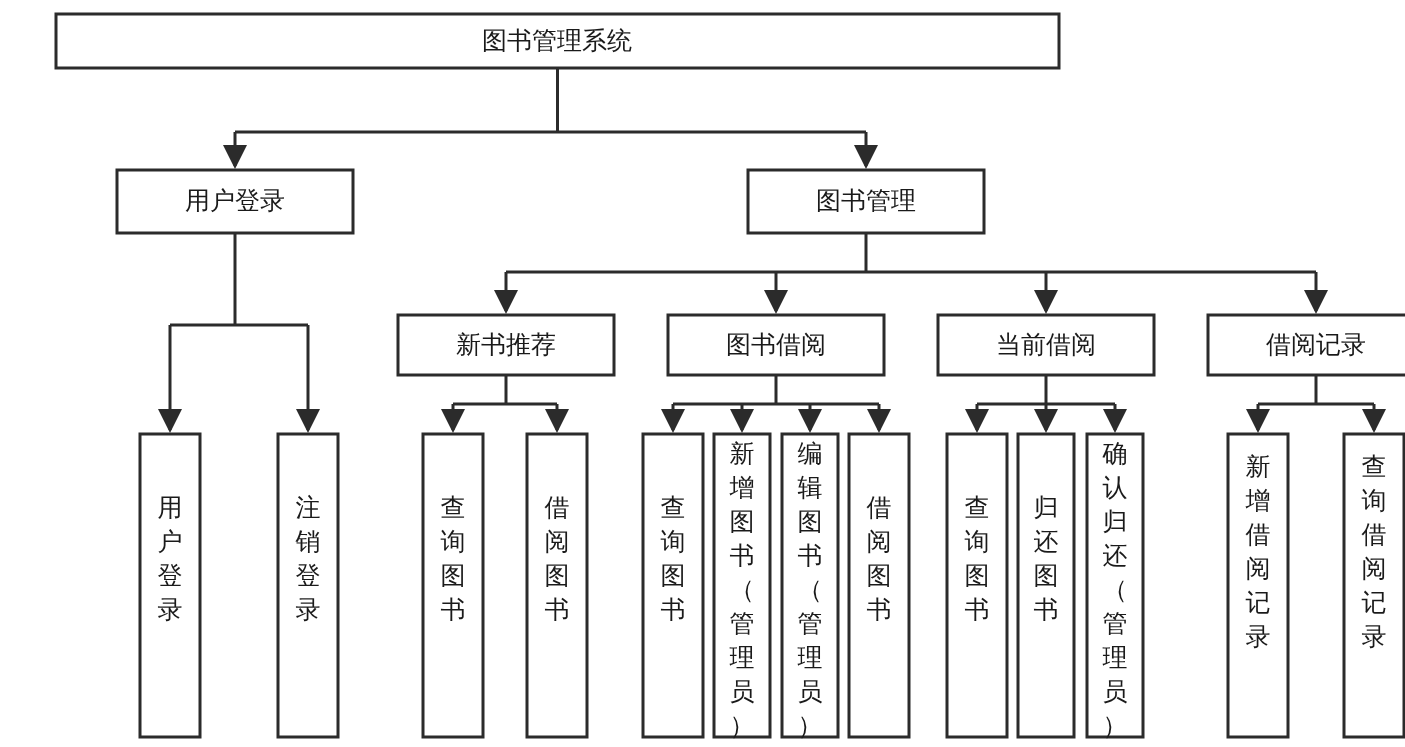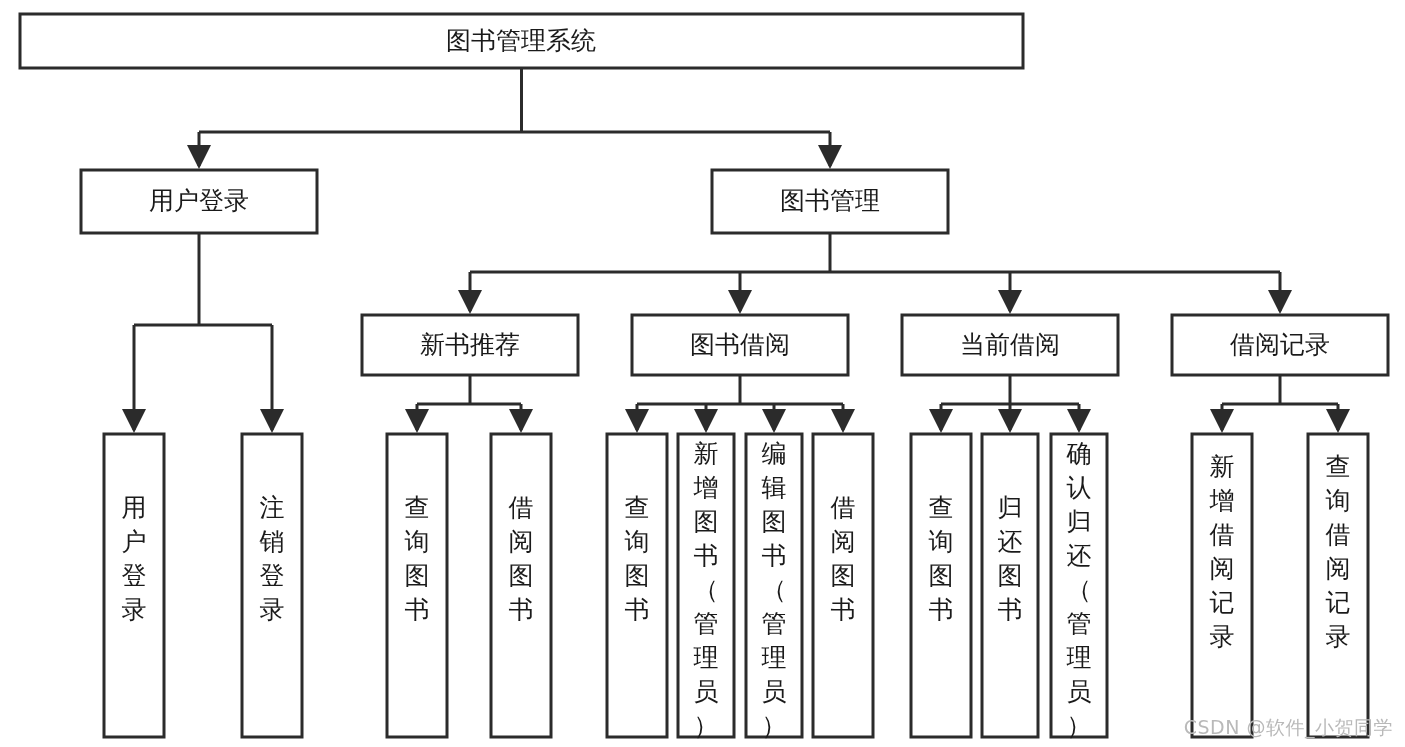--- a/index.html
+++ b/index.html
@@ -2,21 +2,21 @@
 <html><head>
 <meta charset="utf-8">
 <style>
   html,body{margin:0;padding:0;background:#ffffff;}
   body{
     width:1405px;height:747px;
     font-family:"DejaVu Sans","Liberation Sans",sans-serif;
     overflow:hidden;
     position:relative;
   }
-  #diagram-root{position:absolute;inset:0;}
+  #diagram-root{position:absolute;inset:0;margin-left:36px;}
   svg#flow{display:block;width:1405px;height:747px;}
 
   .node-box{
     fill:#ffffff;
     stroke:#2b2b2b;
     stroke-width:3;
   }
   .node-label{
     fill:#1a1a1a;
     font-family:"DejaVu Sans","Liberation Sans",sans-serif;
@@ -201,14 +201,13 @@
       <text class="leaf-label" x="1222" y="475"><tspan x="1222" y="475">新</tspan><tspan x="1222" y="509">增</tspan><tspan x="1222" y="543">借</tspan><tspan x="1222" y="577">阅</tspan><tspan x="1222" y="611">记</tspan><tspan x="1222" y="645">录</tspan></text>
     </g>
 
     <g>
       <rect class="node-box" x="1308" y="434" width="60" height="303"></rect>
       <text class="leaf-label" x="1338" y="475"><tspan x="1338" y="475">查</tspan><tspan x="1338" y="509">询</tspan><tspan x="1338" y="543">借</tspan><tspan x="1338" y="577">阅</tspan><tspan x="1338" y="611">记</tspan><tspan x="1338" y="645">录</tspan></text>
     </g>
 
   </svg>
 
-  <div class="watermark">CSDN @软件_小贺同学</div>
 </div>
 
 </body></html>

